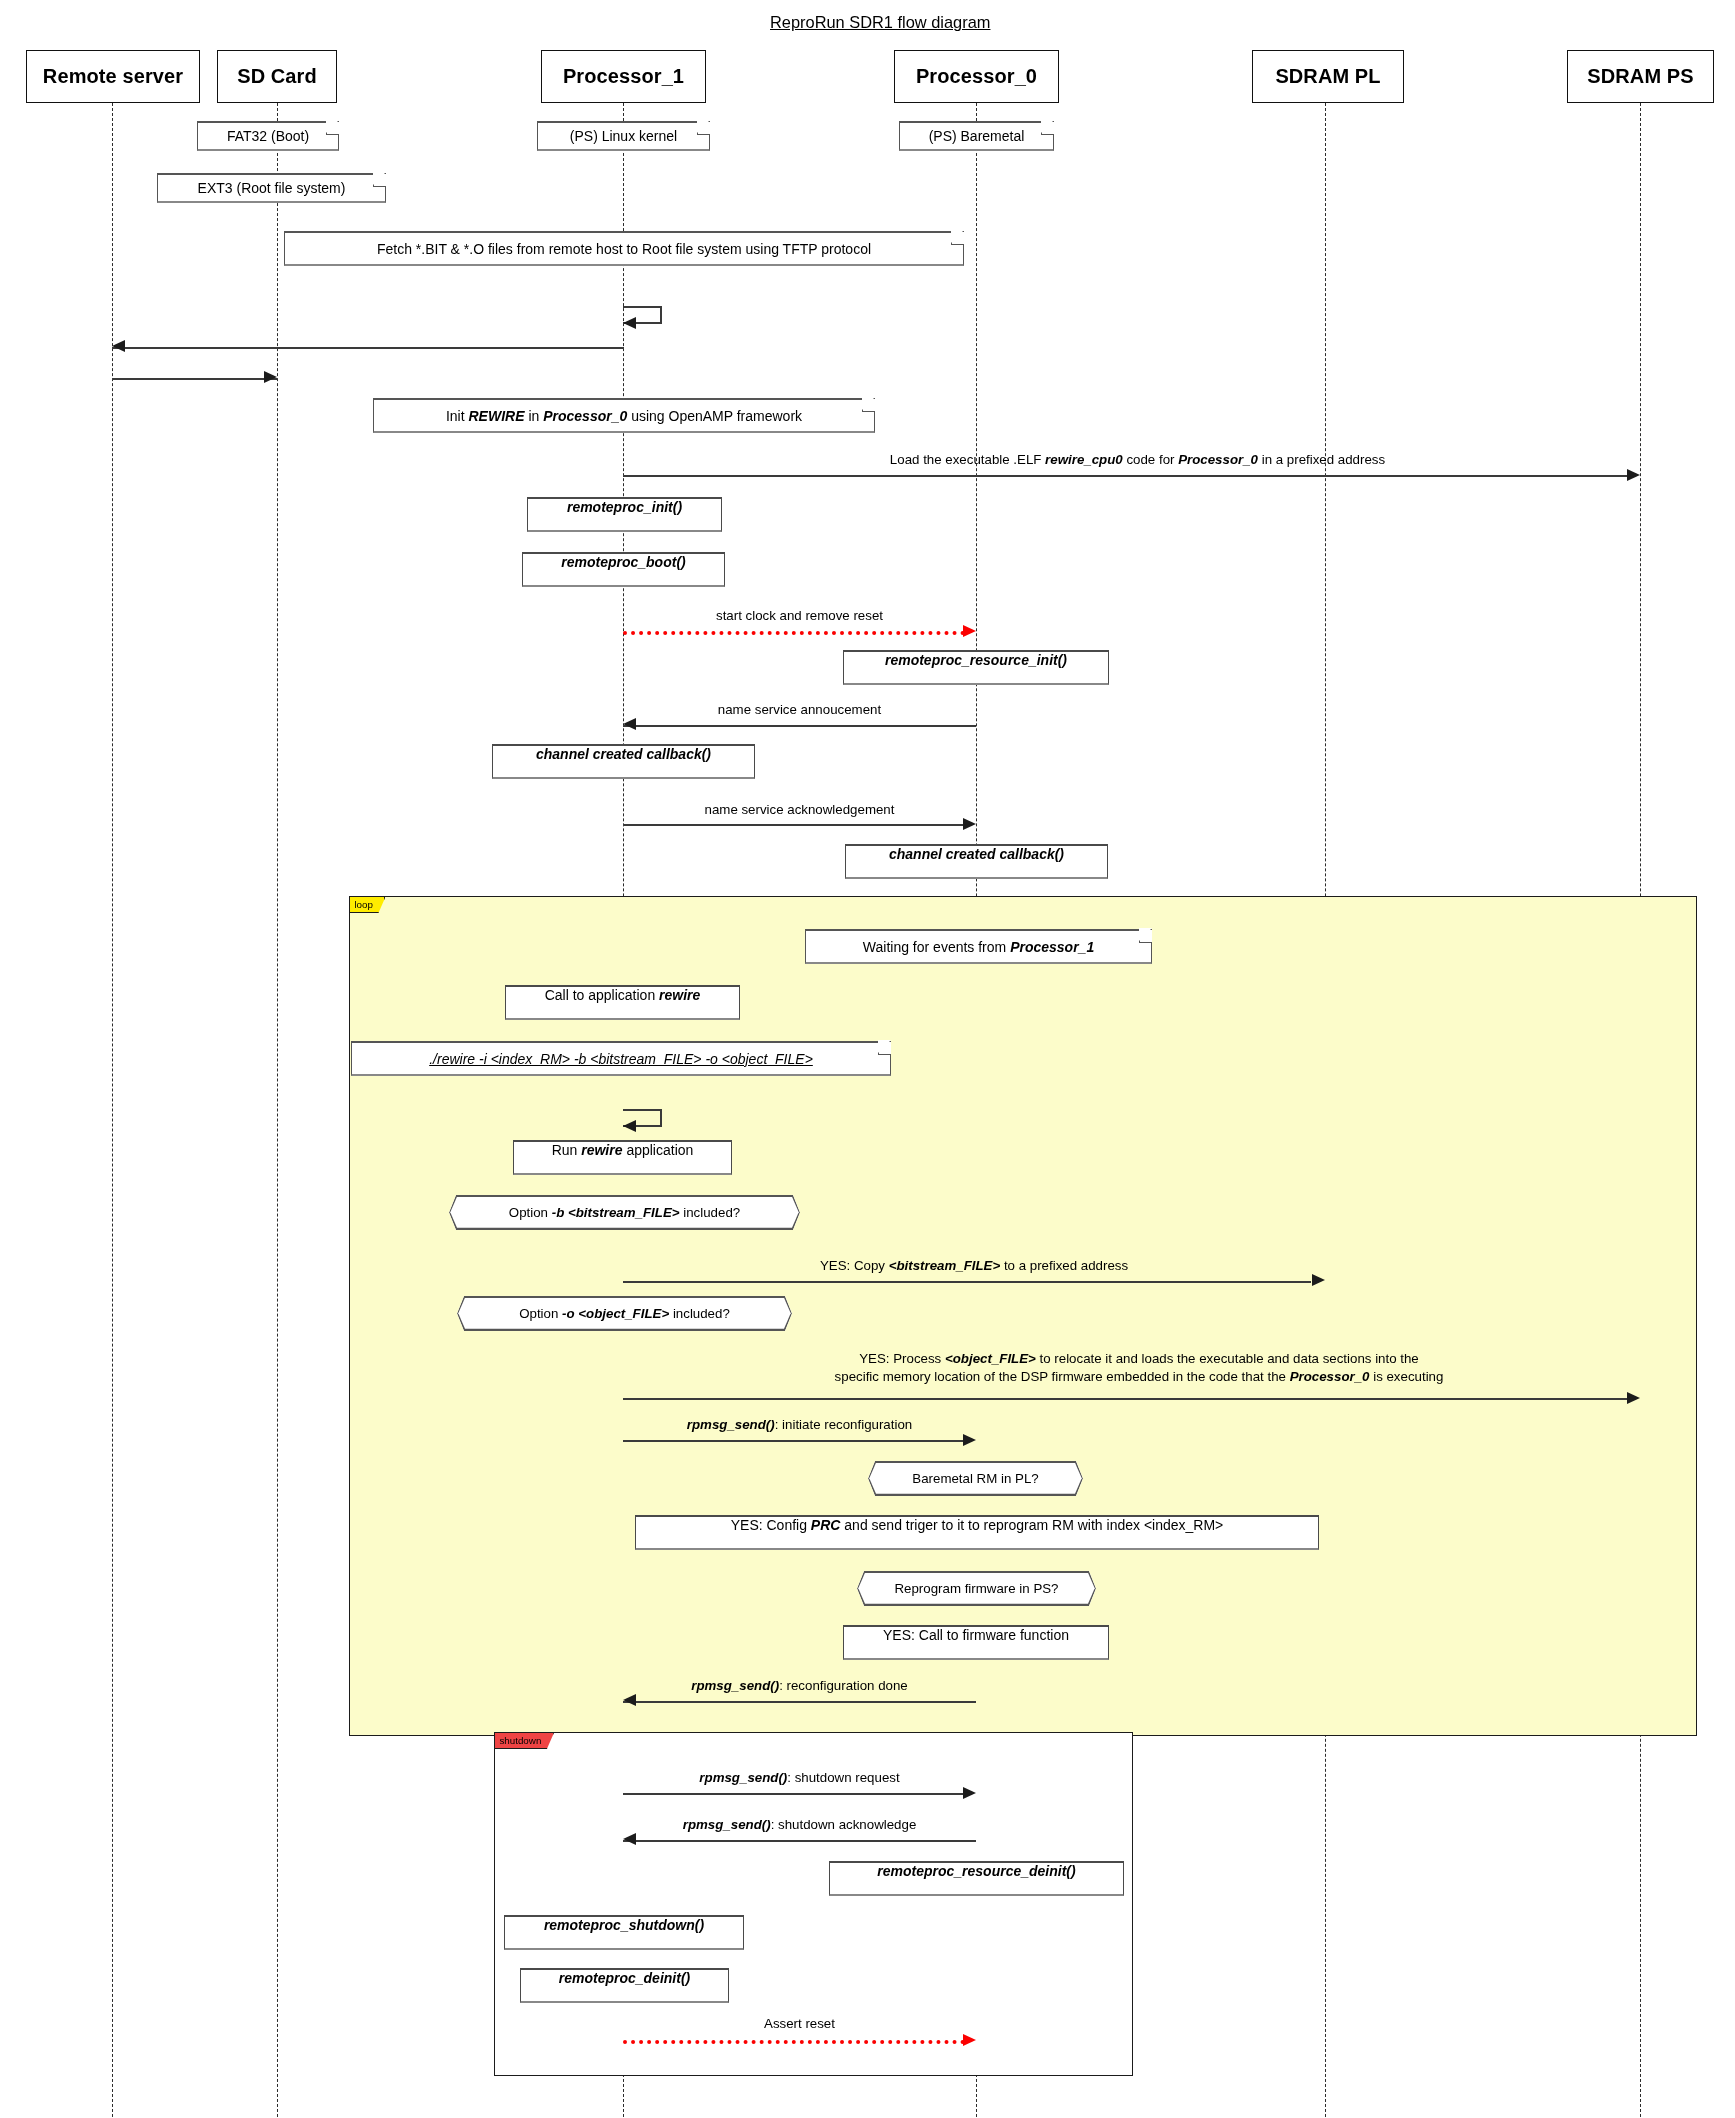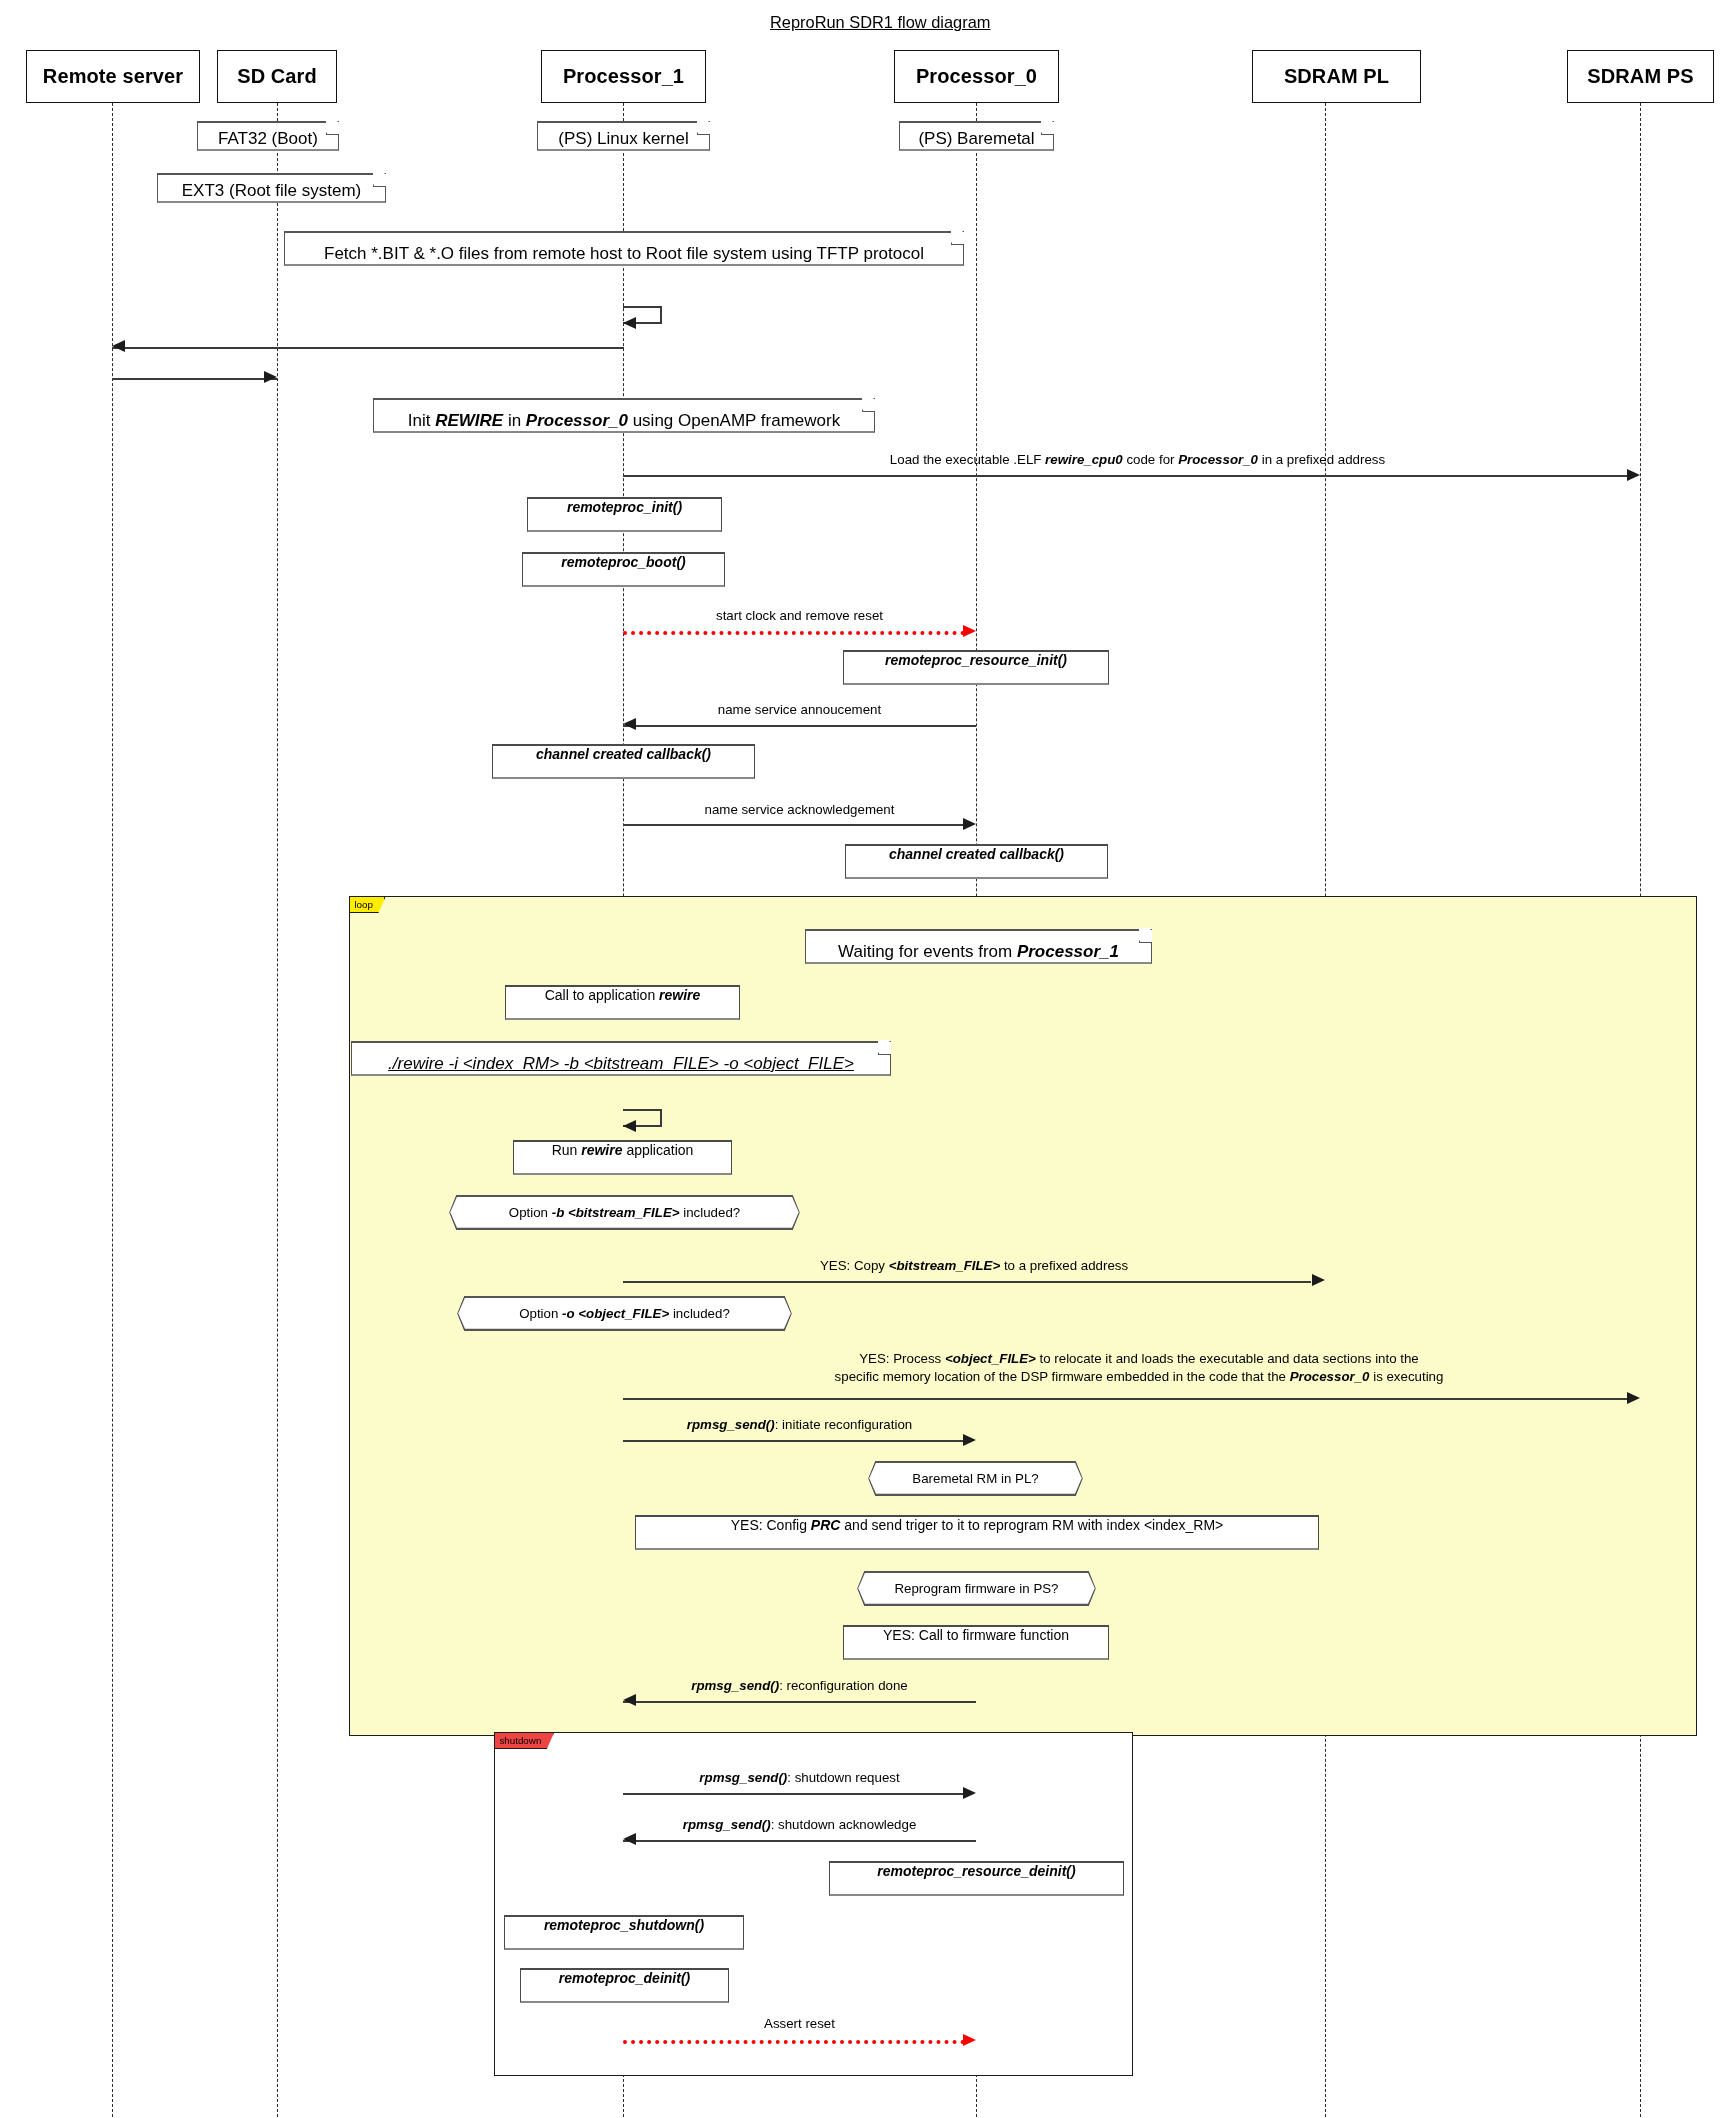--- a/index.html
+++ b/index.html
@@ -23,22 +23,22 @@
             box-sizing:border-box;font-size:9.8px;line-height:14px;color:#000;
             border-right:1.3px solid #1b1b1b;border-bottom:1.3px solid #1b1b1b;
             clip-path:polygon(0 0,100% 0,calc(100% - 7px) 100%,0 100%);}
   .frag-tab.loop{background:#ffec00;}
   .frag-tab.plain{background:#ef4444;}
 
   
   .note{position:absolute;box-sizing:border-box;background:#fff;
         border:1.3px solid #555;border-top-color:#555;border-top-width:2.2px;
         border-bottom-width:2.2px;border-bottom-color:#888;
-        display:flex;align-items:flex-end;justify-content:center;
-        font-size:17px;white-space:nowrap;padding:0 7px;}
+        display:flex;align-items:center;justify-content:center;
+        font-size:14px;white-space:nowrap;padding:0 7px;}
   .note .fold{position:absolute;right:-1.3px;top:-1.3px;width:12.4px;height:12.4px;
         background:#fff;border-left:1.3px solid #555;border-bottom:1.3px solid #555;
         transform:none;}
   .note .fold:after{content:"";position:absolute;left:-1.3px;top:-1.3px;width:0;height:0;
         border-left:13.8px solid #fff;border-bottom:13.8px solid transparent;}
 
   
   .rbox{position:absolute;box-sizing:border-box;background:#fff;border:1.3px solid #4a4a4a;
         border-top-width:2.7px;border-top-color:#4a4a4a;border-bottom-width:2.7px;border-bottom-color:#888;
         display:flex;align-items:flex-start;justify-content:center;
@@ -92,21 +92,21 @@
     </div>
   <div class="actor-box" style="left:217px;top:50px;width:120px;height:53px;">
     <span>SD Card</span>
     </div>
   <div class="actor-box" style="left:541px;top:50px;width:165px;height:53px;">
     <span>Processor_1</span>
     </div>
   <div class="actor-box" style="left:894px;top:50px;width:165px;height:53px;">
     <span>Processor_0</span>
     </div>
-  <div class="actor-box" style="left:1252px;top:50px;width:169px;height:53px;">
+  <div class="actor-box" style="left:1252px;top:50px;width:152px;height:53px;">
     <span>SDRAM PL</span>
     </div>
   <div class="actor-box" style="left:1567px;top:50px;width:147px;height:53px;">
     <span>SDRAM PS</span>
     </div>
 
   <div class="note" style="left:197px;top:121px;width:142px;height:30px;">
     <span>FAT32 (Boot)</span>
       <span class="fold"></span>
     </div>

